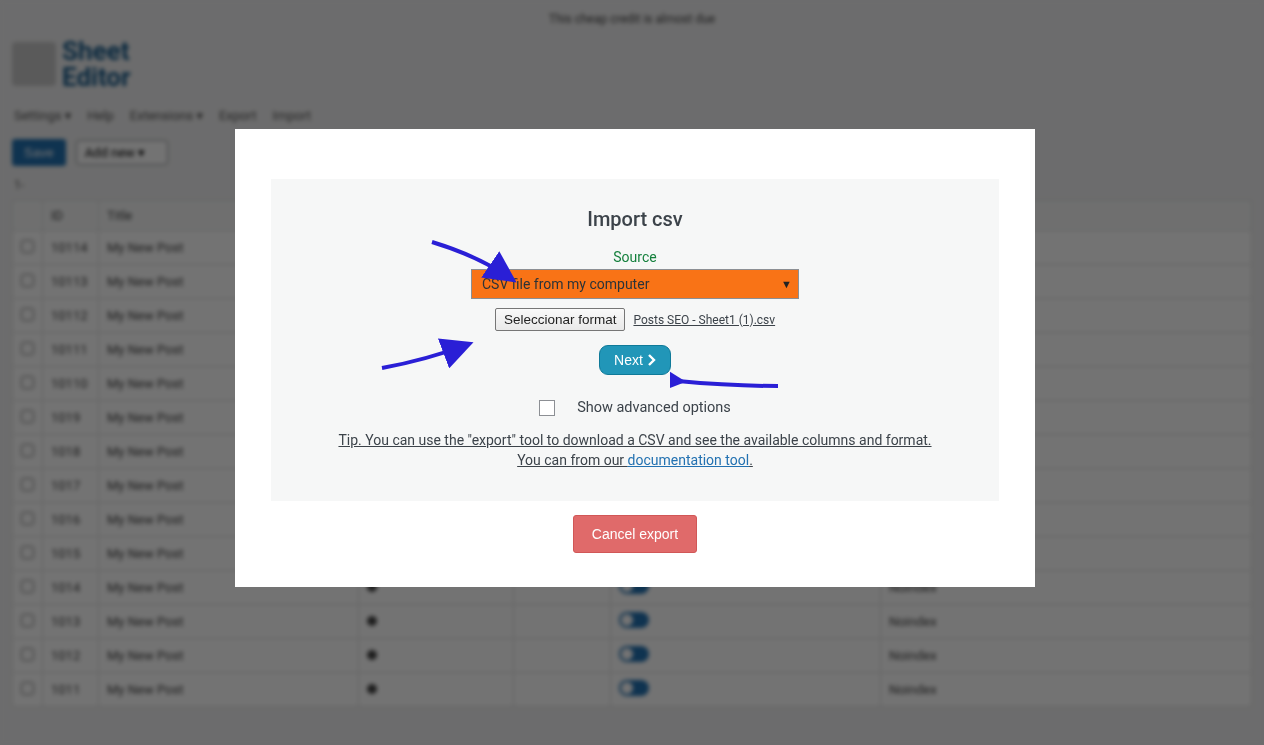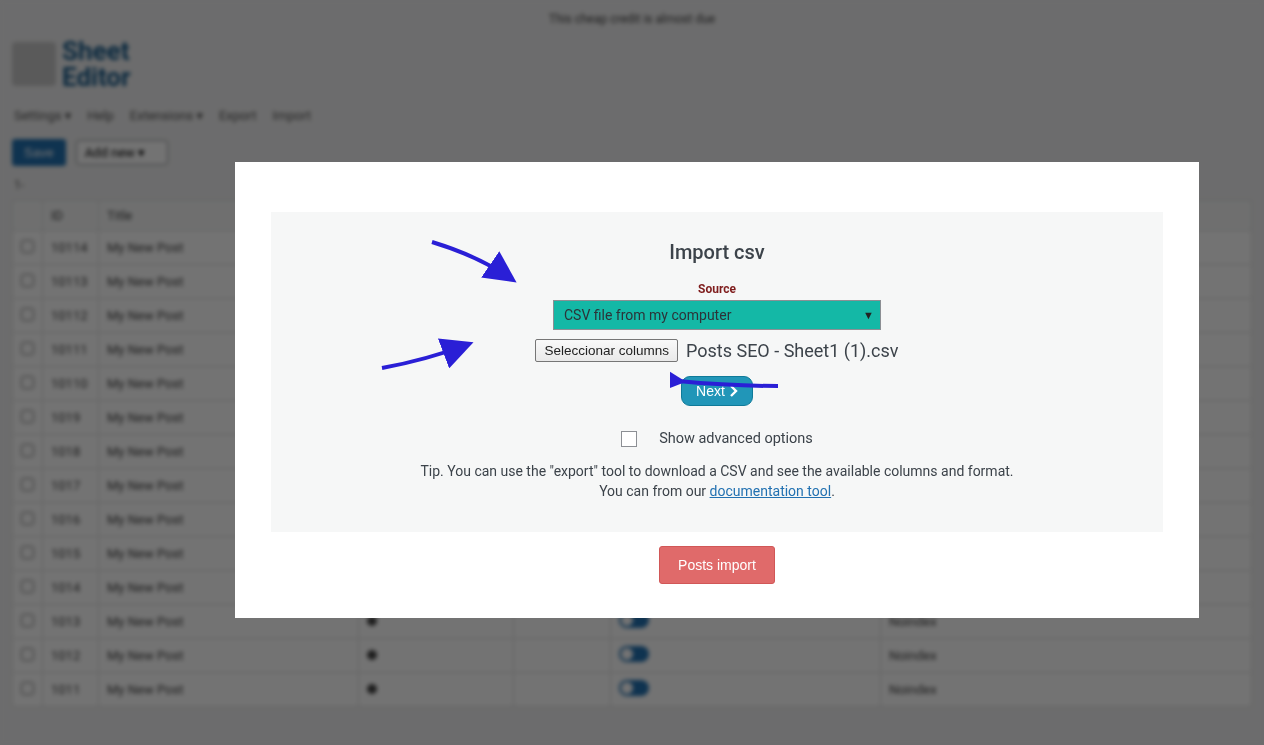--- a/index.html
+++ b/index.html
@@ -130,53 +130,52 @@
     
     .overlay {
       position: absolute;
       inset: 0;
       background: rgba(0,0,0,0.55);
     }
     
     
     .modal {
       position: absolute;
-      top: 162px;
+      top: 129px;
       left: 235px;
-      width: 964px;
+      width: 800px;
       background: #fff;
       padding: 50px 36px 34px 36px;
     }
     .modal-inner {
       background: #f6f7f7;
       padding: 28px 40px 30px 40px;
       text-align: center;
     }
     .modal-title {
       font-size: 20px;
       font-weight: 500;
       color: #3c434a;
       margin-bottom: 18px;
     }
     .field-label {
-      font-size: 12px;
-      color: #7f1d1d;
+      font-size: 14px;
+      color: #15803d;
       margin-bottom: 4px;
-      font-weight: bold;
     }
     .source-select {
       display: inline-flex;
       align-items: center;
       justify-content: space-between;
       width: 328px;
       height: 30px;
       padding: 0 6px 0 10px;
       font-size: 14px;
       color: #2c3338;
-      background: #14b8a6;
+      background: #f97316;
       border: 1px solid #8c8f94;
       margin-bottom: 9px;
       text-align: left;
     }
     .source-select-arrow {
       font-size: 11px;
       color: #222;
     }
     .file-row {
       display: flex;
@@ -187,22 +186,23 @@
     }
     .file-btn {
       font-size: 13.5px;
       padding: 3px 8px;
       background: linear-gradient(#f9f9f9, #e9e9e9);
       border: 1px solid #767676;
       border-radius: 2px;
       color: #222;
     }
     .file-name {
-      font-size: 18px;
+      font-size: 12px;
       color: #3c434a;
+      text-decoration: underline;
     }
     .next-btn {
       display: inline-flex;
       align-items: center;
       gap: 4px;
       background: #2196b8;
       border: 1px solid #0f7a99;
       color: #fff;
       font-size: 14px;
       padding: 6px 14px;
@@ -224,20 +224,21 @@
     }
     .adv-label {
       font-size: 14.5px;
       color: #3c434a;
       margin-left: 12px;
     }
     .tip-text {
       font-size: 14px;
       color: #3c434a;
       line-height: 1.45;
+      text-decoration: underline;
     }
     .tip-text a {
       color: #2271b1;
       text-decoration: underline;
     }
     .cancel-btn {
       display: block;
       margin: 14px auto 0 auto;
       background: #e06a6a;
       border: 1px solid #d15757;
@@ -426,21 +427,21 @@
   <div class="modal-inner">
     <div class="modal-title">Import csv</div>
     
     <div class="field-label">Source</div>
     <div class="source-select">
       <span>CSV file from my computer</span>
       <span class="source-select-arrow">▼</span>
     </div>
     
     <div class="file-row">
-      <button class="file-btn">Seleccionar columns</button>
+      <button class="file-btn">Seleccionar format</button>
       <span class="file-name">Posts SEO - Sheet1 (1).csv</span>
     </div>
     
     <button class="next-btn">
       <span>Next</span>
       <svg width="9" height="12" viewBox="0 0 9 12">
           <path d="M2 1 L7 6 L2 11" fill="none" stroke="#fff" stroke-width="2.4"></path>
         </svg>
     </button>
     
@@ -448,21 +449,21 @@
       <div class="adv-check"></div>
       <span class="adv-label">Show advanced options</span>
     </div>
     
     <div class="tip-text">
       <span>Tip. You can use the "export" tool to download a CSV and see the available columns and format.</span><br>
       <span>You can from our </span><a href="#">documentation tool</a><span>.</span>
     </div>
   </div>
 
-  <button class="cancel-btn">Posts import</button>
+  <button class="cancel-btn">Cancel export</button>
 </div>
 
 <svg class="arrow" style="left:428px;top:238px;" width="90" height="48">
   <defs>
       <marker id="ah1" markerWidth="8" markerHeight="8" refX="6" refY="4" orient="auto">
         <path d="M0,0 L8,4 L0,8 Z" fill="#2a1fd6"></path>
       </marker>
     </defs>
   <path d="M4,4 Q50,18 82,40" fill="none" stroke="#2a1fd6" stroke-width="4" marker-end="url(#ah1)"></path>
 </svg>

